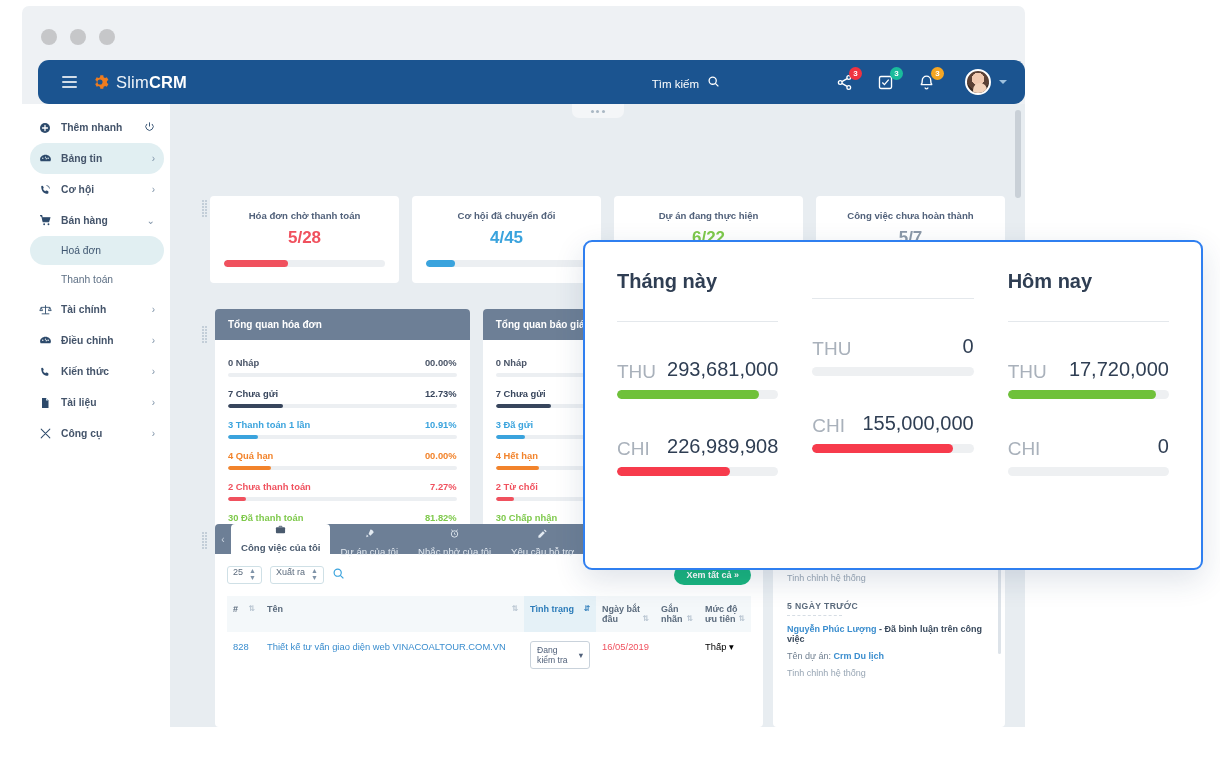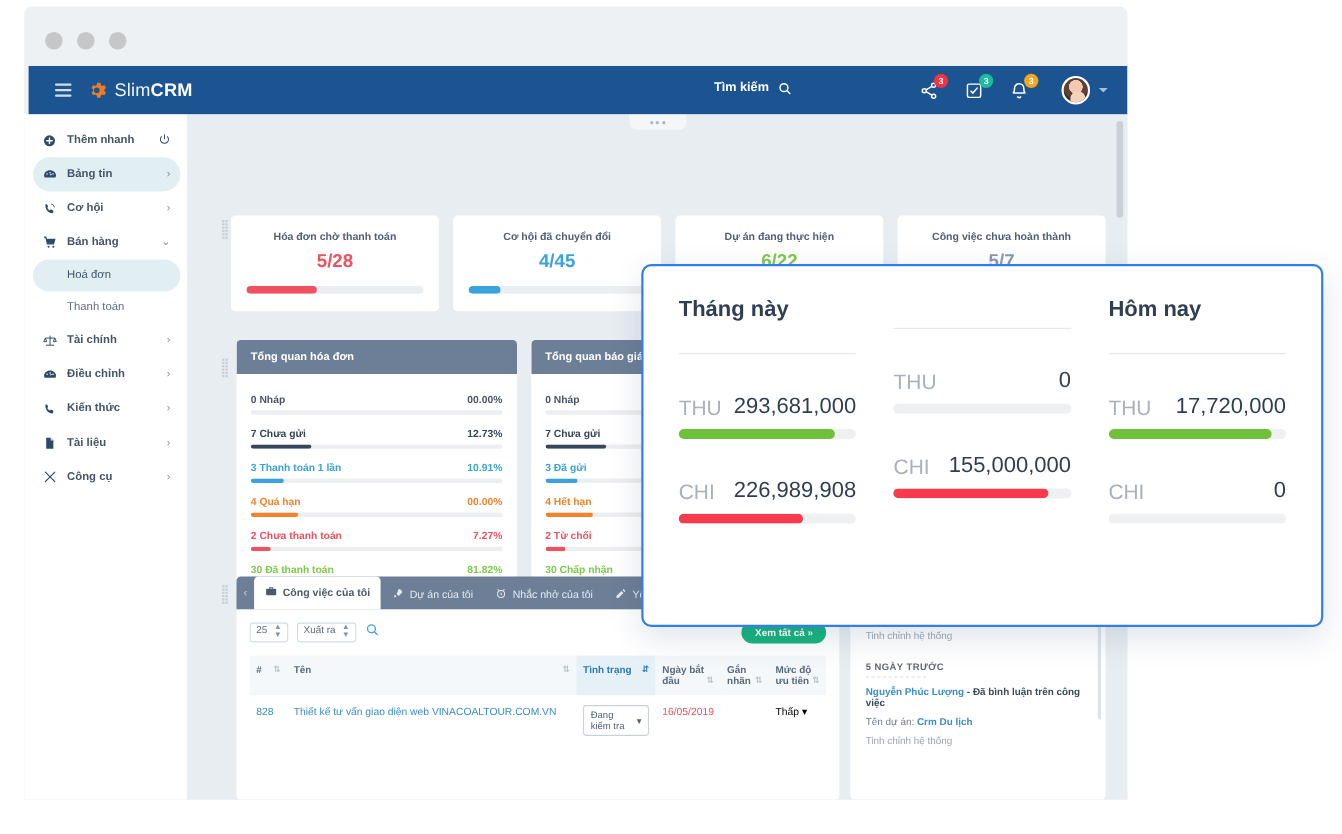--- a/index.html
+++ b/index.html
@@ -18,34 +18,34 @@
     background: #eef1f4;
     border-radius: 7px 7px 0 0;
     overflow: hidden;
   }
   .titlebar { height: 54px; position: relative; }
   .dot { position: absolute; top: 23px; width: 16px; height: 16px; border-radius: 50%; background: #c6c7c9; }
   .dot.d1 { left: 19px; } .dot.d2 { left: 48px; } .dot.d3 { left: 77px; }
 
   
   .app-header {
-    position: absolute; left: 4px; top: 54px; right: 0; height: 44px;
-    background: #1b5490; display: flex; align-items: center;
+    position: absolute; left: 16px; top: 54px; right: 0; height: 44px;
+    background: #1b5490; display: flex; align-items: center; border-radius: 11px;
   }
   .hamburger { margin-left: 24px; width: 15px; cursor: pointer; }
   .hamburger span { display: block; height: 1.6px; background: #d2dde8; margin: 3.2px 0; border-radius: 1px; }
   .brand { display: flex; align-items: center; margin-left: 14px; }
   .gear-icon { width: 18px; height: 18px; position: relative; }
   .gear-icon svg { display: block; }
   .brand-text { margin-left: 7px; font-size: 16.5px; color: #ffffff; letter-spacing: .2px; }
   .brand-text b { font-weight: 700; }
   .brand-text i { font-style: normal; font-weight: 400; color: #eef3f8; }
 
   .hdr-right { margin-left: auto; display: flex; align-items: center; padding-right: 18px; }
-  .search-box { display: flex; align-items: flex-start; color: #fff; font-size: 11.5px; font-weight: 700; margin-right: 92px; }
+  .search-box { display: flex; align-items: flex-end; color: #fff; font-size: 11.5px; font-weight: 400; margin-right: 92px; }
   .search-box .mag { margin-left: 8px; }
   .icon-btn { position: relative; margin-left: 24px; cursor: pointer; display:flex; align-items:center;}
   .badge {
     position: absolute; top: -7px; right: -9px; min-width: 13px; height: 13px;
     border-radius: 50%; color: #fff; font-size: 8px; font-weight: 700;
     display: flex; align-items: center; justify-content: center; padding: 0 2px;
   }
   .badge.red { background: #ef3340; } .badge.green { background: #1abc9c; } .badge.orange { background: #f5a623; }
   .avatar-wrap { margin-left: 30px; display: flex; align-items: center; cursor: pointer; }
   .avatar {
@@ -126,21 +126,21 @@
   .ov-body { padding: 6px 13px 14px; }
   .ov-line { margin-top:11px; }
   .ov-line-top { display:flex; justify-content:space-between; font-size:9.4px; font-weight:700; }
   .ov-track { height:4px; background:#eceff2; border-radius:2px; margin-top:5px; overflow:hidden;}
   .ov-track span { display:block; height:100%; border-radius:2px; }
 
   
   .tabs-panel { position:absolute; left:45px; top:420px; right:262px; bottom:0; }
   .tabbar { display:flex; align-items:flex-end; height:30px; background:#6d7f96; border-radius:4px 4px 0 0; padding:0 0 0 0; }
   .tab-arrow { width:16px; color:#cdd7e2; font-size:10px; display:flex;align-items:center;justify-content:center;height:30px;cursor:pointer;}
-  .tab { display:flex;align-items:center;gap:5px;height:26px;padding:0 10px;font-size:9.6px;color:#e3eaf1;cursor:pointer;white-space:nowrap;}
+  .tab { display:flex;align-items:center;gap:5px;height:26px;padding:0 10px;font-size:9.6px;color:#e3eaf1;cursor:pointer;white-space:nowrap;flex-direction:column;}
   .tab.active { background:#fff; color:#4a5a6e; font-weight:700; border-radius:4px 4px 0 0; height:30px; }
   .panel-body { background:#fff; border-radius:0 0 4px 4px; padding:11px 12px 0; height: calc(100% - 30px); }
   .ctrl-row { display:flex; align-items:center; gap:8px; }
   .mini-select { border:1px solid #cfe0e6; border-radius:3px; height:18px; padding:0 5px; font-size:9px; color:#5b6b7d; display:flex;align-items:flex-start;gap:6px; background:#fff; cursor:pointer;}
   .mini-select .stepper { color:#7f93a8; font-size:7px; line-height:7px; }
   .see-all { margin-left:auto; background:#19b57e; color:#fff; font-size:9px; font-weight:700; border-radius:12px; padding:5px 12px; cursor:pointer;}
   .tbl { width:100%; border-collapse:collapse; margin-top:11px; }
   .tbl th { background:#f4f8fa; font-size:9px; color:#5b6b7d; font-weight:700; text-align:left; padding:8px 6px; vertical-align:top; }
   .tbl th.sel { background:#e5f1f7; color:#2b7bb9; }
   .tbl td { font-size:9.4px; padding:9px 6px; vertical-align:top; }

